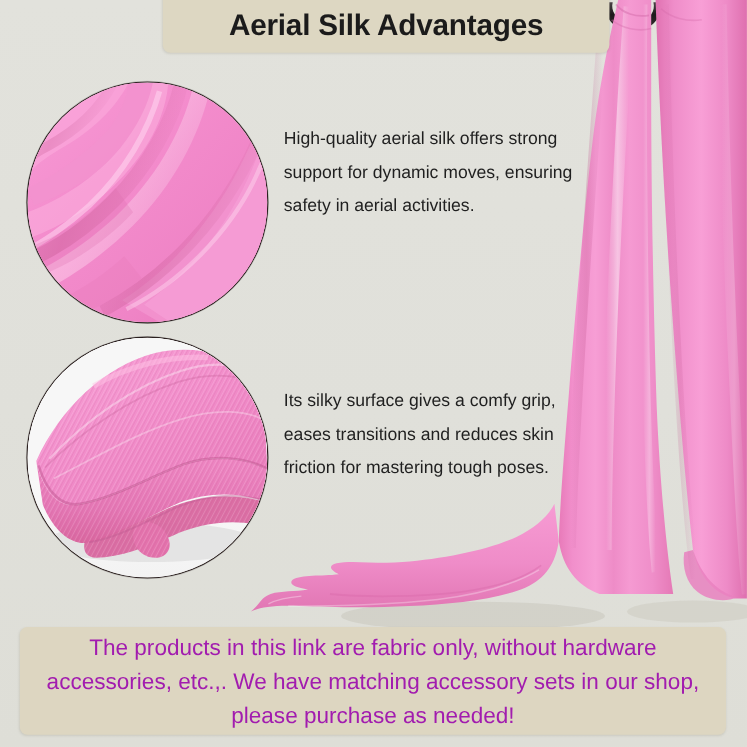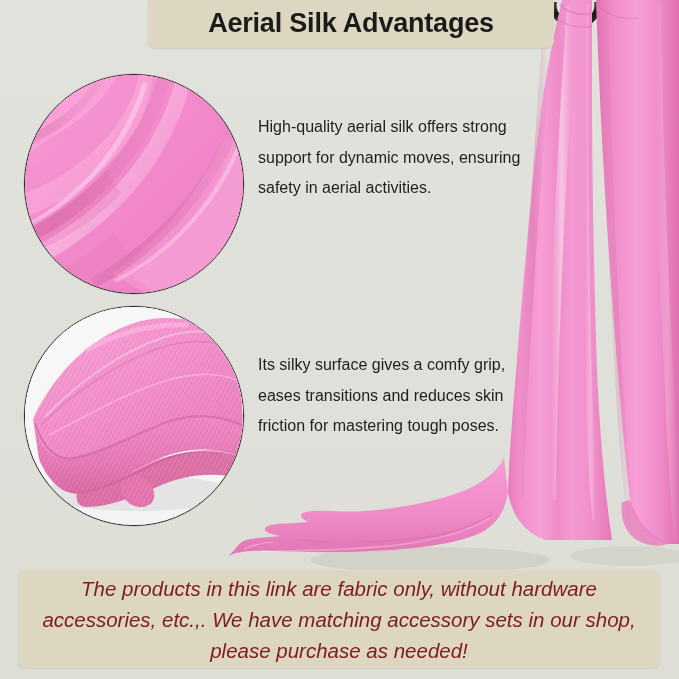--- a/index.html
+++ b/index.html
@@ -106,23 +106,22 @@
     display: flex;
     align-items: center;
     justify-content: center;
     text-align: center;
     padding: 0 12px;
     box-sizing: border-box;
   }
   .bottom-banner .banner-text {
     font-size: 20.5px;
     line-height: 31px;
-    color: #7f1d1d;
+    color: #a21caf;
     font-weight: 500;
-    font-style: italic;
   }
 </style>
 </head>
 <body>
 
 <div id="page">
 
   <div class="bg-base"></div>
 
   <div class="silk-layer">

